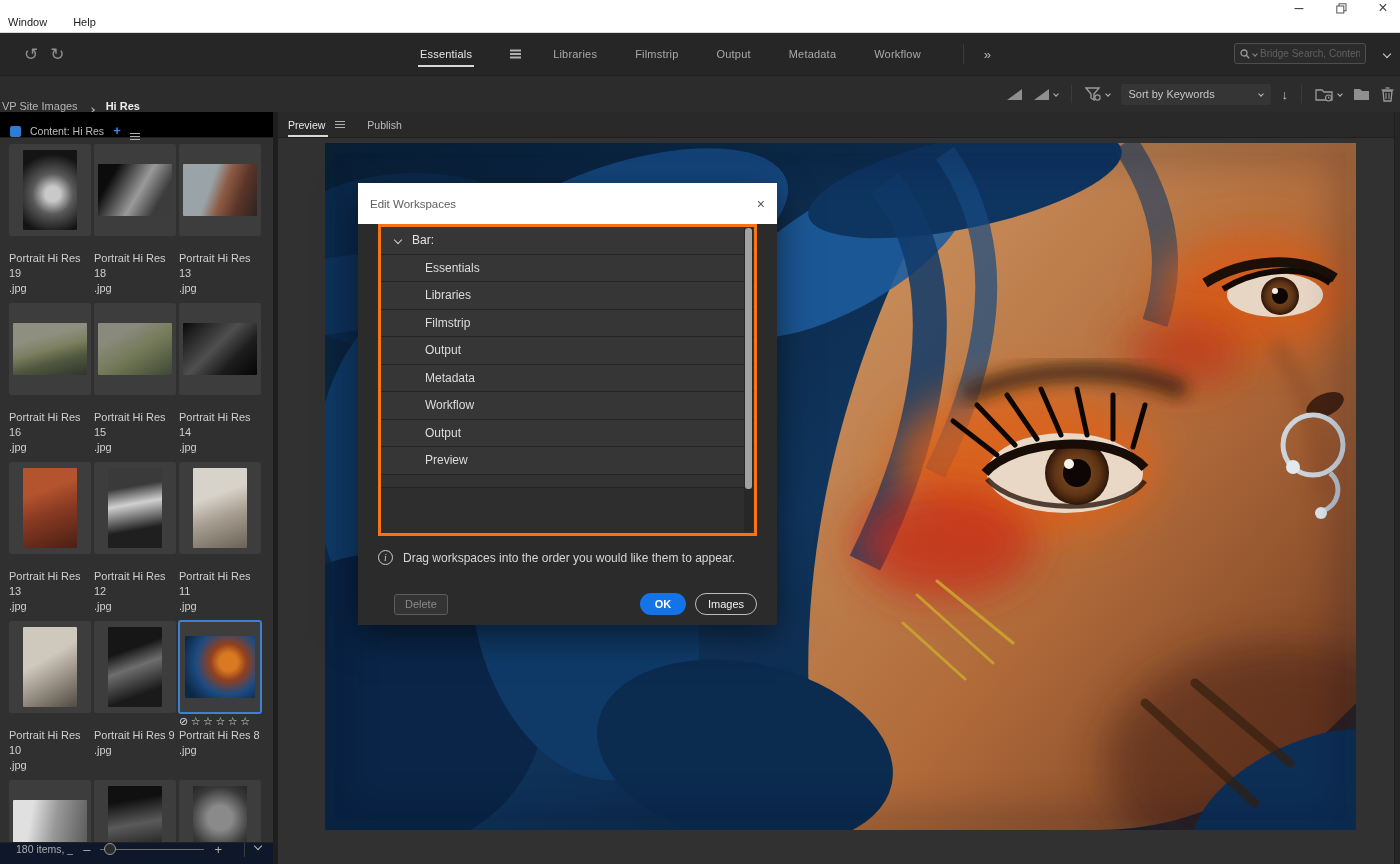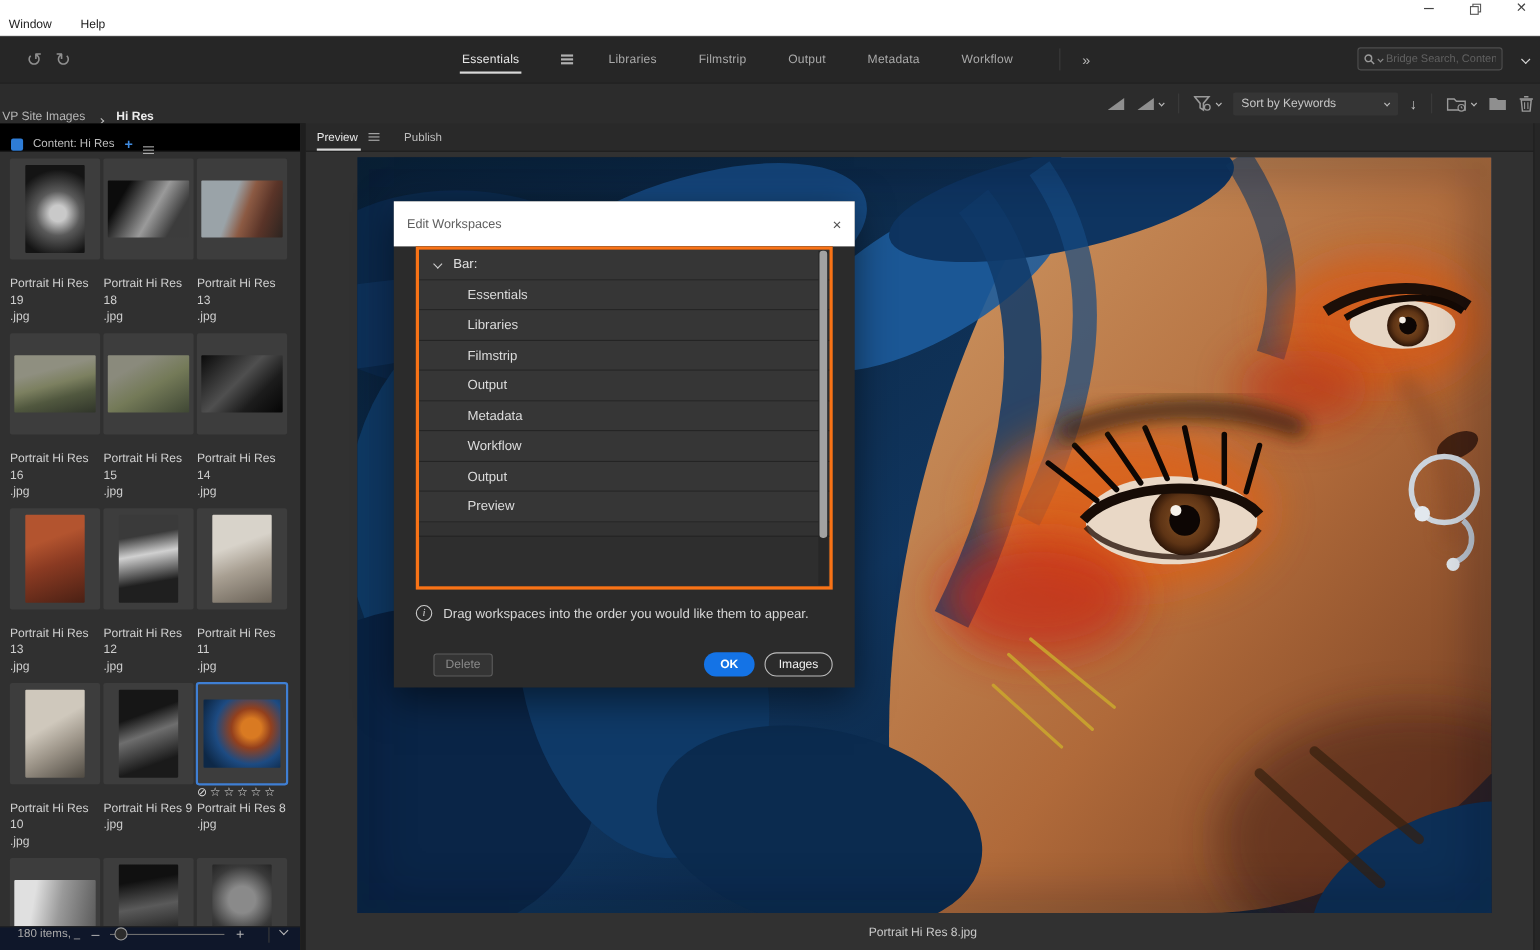--- a/index.html
+++ b/index.html
@@ -510,21 +510,20 @@
 
           <g stroke="#35200f" stroke-width="9" stroke-linecap="round" opacity=".7">
             <line x1="820" y1="560" x2="930" y2="660"></line>
             <line x1="870" y1="540" x2="965" y2="620"></line>
           </g>
 
           <rect width="1031" height="687" fill="none" stroke="#05101d" stroke-width="30" opacity=".25" filter="url(#soft)"></rect>
         </svg>
       </div>
 
-      <div class="caption">Portrait Hi Res 8.jpg</div>
       <div class="right-strip"></div>
     </div>
   </div>
 
   <div class="dialog">
     <div class="dlg-titlebar">
       <span class="dlg-title">Edit Workspaces</span>
       <span class="dlg-close">×</span>
     </div>
 

